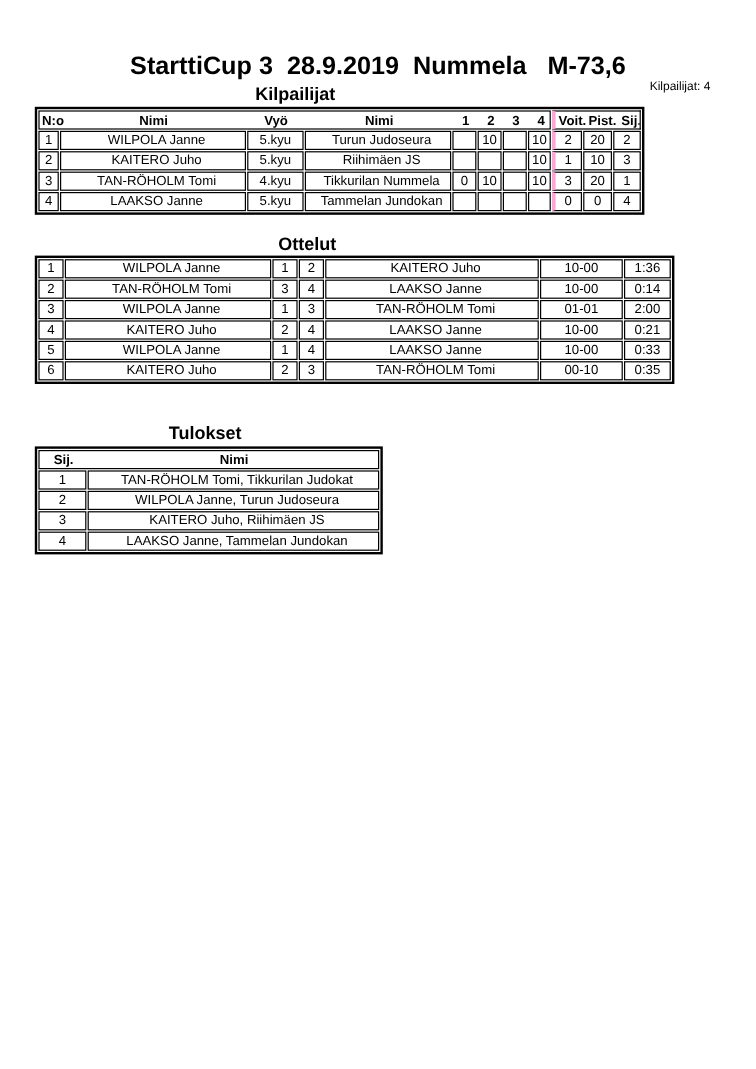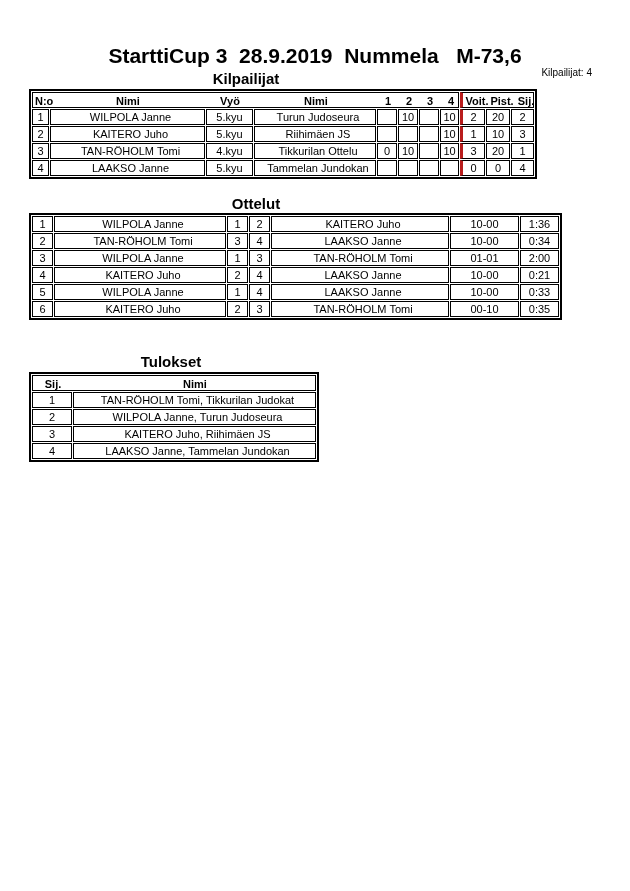--- a/index.html
+++ b/index.html
@@ -22,21 +22,21 @@
   #t-tulokset    { left:29px; top:372px; width:290px; }
 
   td, th { border:1px solid #000; padding:0; margin:0; box-sizing:border-box;
            height:16px; line-height:14px; font-size:11px; overflow:hidden;
            white-space:nowrap; vertical-align:middle; }
   th.hdr { position:relative; font-weight:bold; text-align:right; }
   th.hdr span { position:absolute; top:1px; transform:translateX(-50%); white-space:nowrap; }
   th.hdr span.la { transform:none; }
   td.c { text-align:center; }
   td.l { text-align:center; padding-left:6px; }
-  .thickL { border-left:3px solid #b91c1c; }
+  .thickL { border-left:3px solid #f9a8d4; }
 </style>
 </head>
 <body>
 
 <div class="page-title">StarttiCup 3  28.9.2019  Nummela   M-73,6</div>
 <div class="count-label">Kilpailijat: 4</div>
 
 <div class="section-label" id="lbl-kilpailijat">Kilpailijat</div>
 
 <table id="t-kilpailijat">
@@ -94,21 +94,21 @@
     <td class="c"></td>
     <td class="c">10</td>
     <td class="c thickL">1</td>
     <td class="c">10</td>
     <td class="c">3</td>
   </tr>
   <tr>
     <td class="c">3</td>
     <td class="l">TAN-RÖHOLM Tomi</td>
     <td class="c">4.kyu</td>
-    <td class="l">Tikkurilan Ottelu</td>
+    <td class="l">Tikkurilan Nummela</td>
     <td class="c">0</td>
     <td class="c">10</td>
     <td class="c"></td>
     <td class="c">10</td>
     <td class="c thickL">3</td>
     <td class="c">20</td>
     <td class="c">1</td>
   </tr>
   <tr>
     <td class="c">4</td>
@@ -148,21 +148,21 @@
     <td class="c">10-00</td>
     <td class="c">1:36</td>
   </tr>
   <tr>
     <td class="c">2</td>
     <td class="l">TAN-RÖHOLM Tomi</td>
     <td class="c">3</td>
     <td class="c">4</td>
     <td class="l">LAAKSO Janne</td>
     <td class="c">10-00</td>
-    <td class="c">0:34</td>
+    <td class="c">0:14</td>
   </tr>
   <tr>
     <td class="c">3</td>
     <td class="l">WILPOLA Janne</td>
     <td class="c">1</td>
     <td class="c">3</td>
     <td class="l">TAN-RÖHOLM Tomi</td>
     <td class="c">01-01</td>
     <td class="c">2:00</td>
   </tr>

